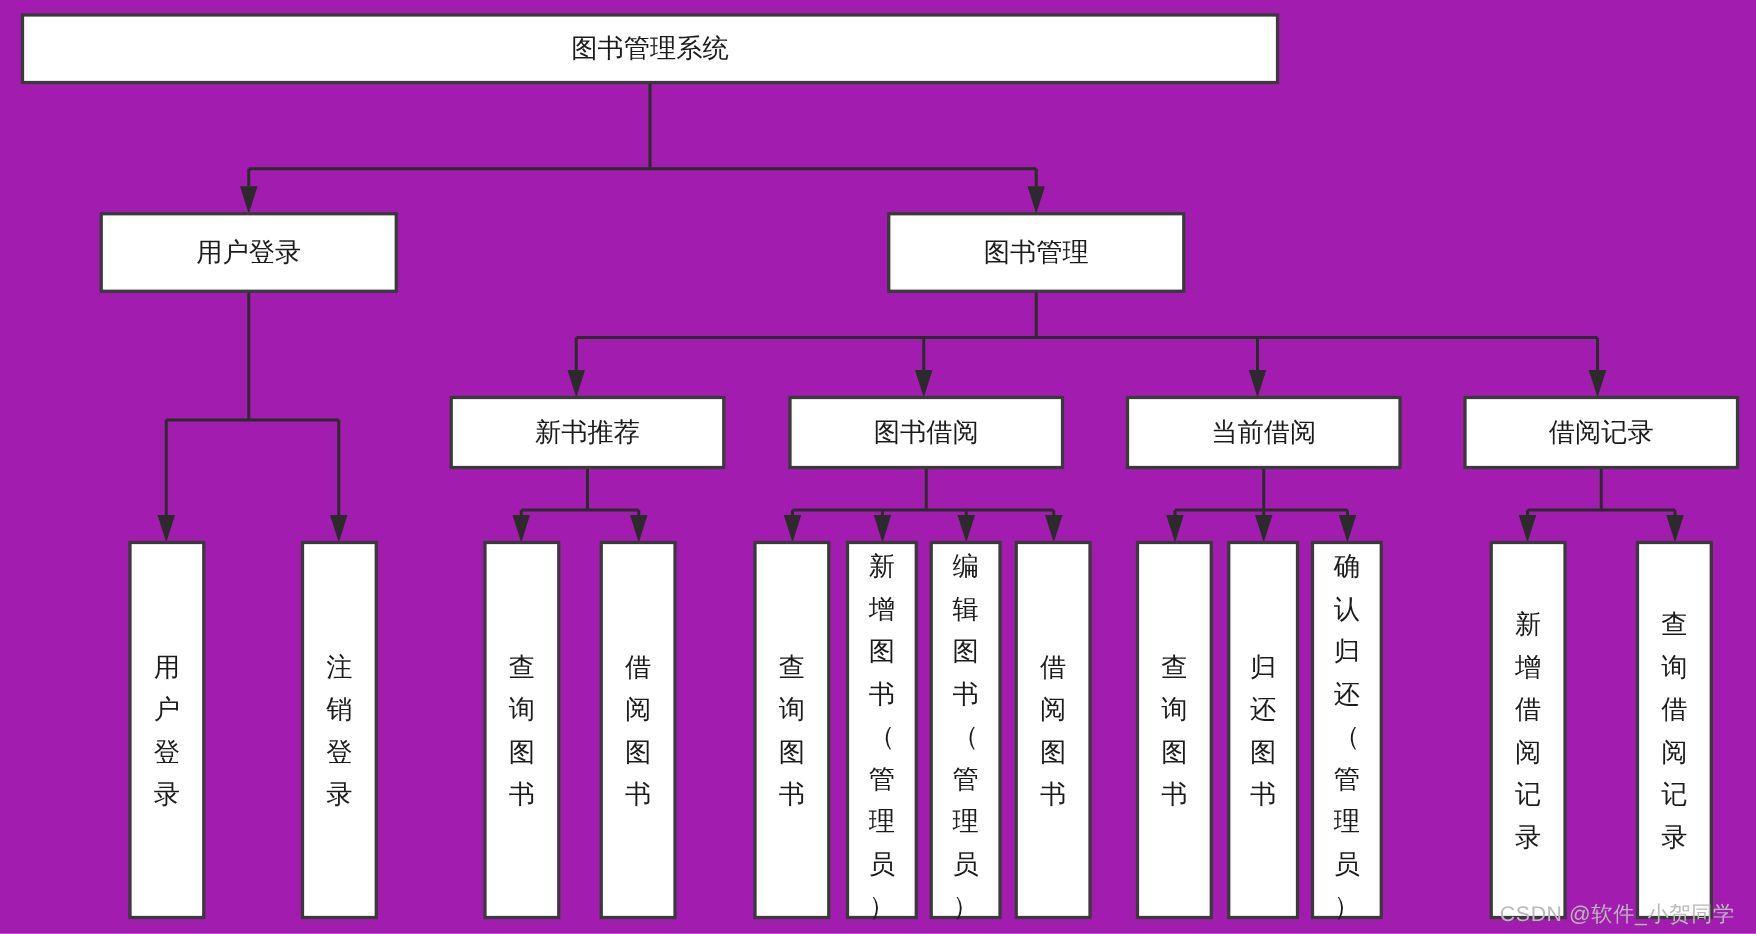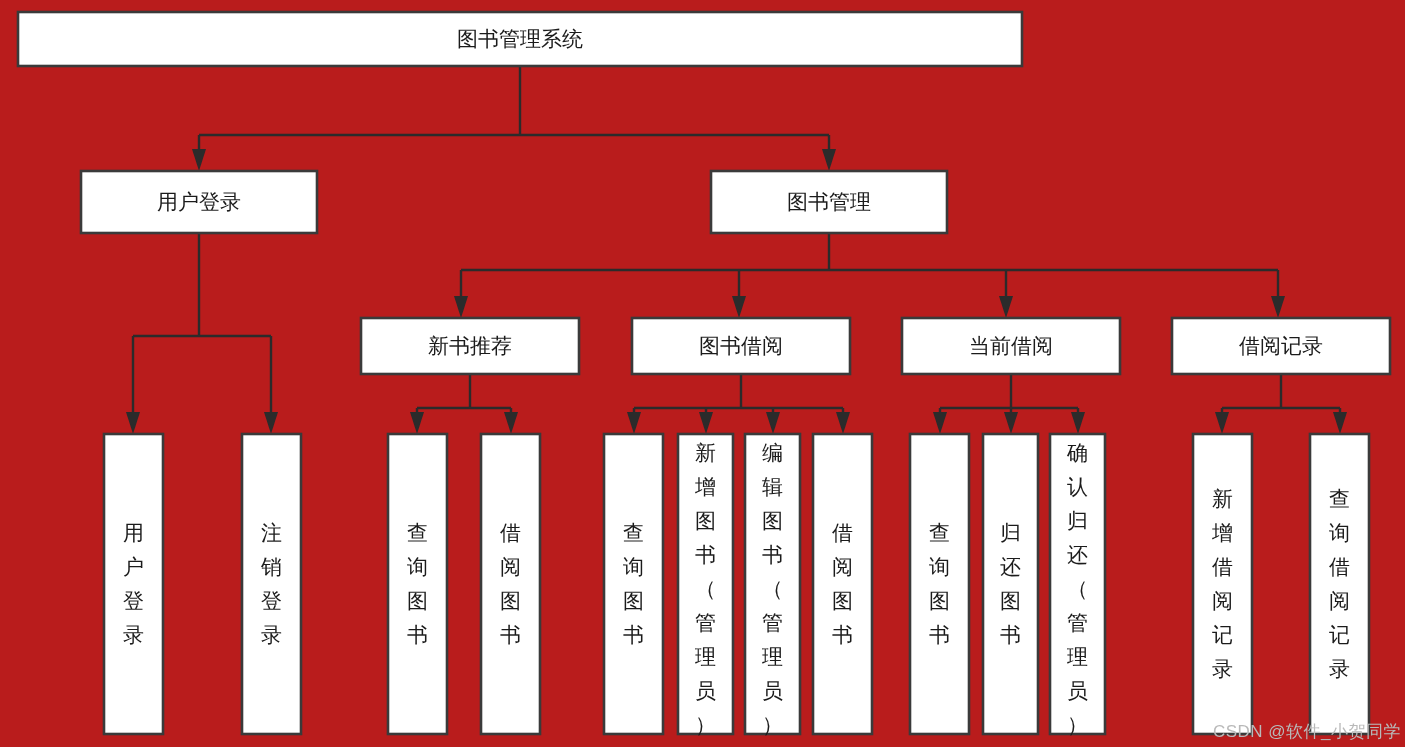--- a/index.html
+++ b/index.html
@@ -12,21 +12,21 @@
     width: 1405px;
     height: 747px;
     font-family: "Liberation Sans", "DejaVu Sans", sans-serif;
     overflow: hidden;
     position: relative;
   }
   #diagram-root {
     position: relative;
     width: 1405px;
     height: 747px;
-    background: #b91c1c;
+    background: #a21caf;
   }
   svg.tree-canvas {
     position: absolute;
     left: 0;
     top: 0;
     width: 1405px;
     height: 747px;
     display: block;
   }
   .node-box {
@@ -54,21 +54,21 @@
     stroke-width: 2.4;
     fill: none;
     stroke-linecap: butt;
   }
   .arrow-head {
     fill: #2b2b2b;
     stroke: none;
   }
   .watermark {
     position: absolute;
-    right: 4px;
+    right: 17px;
     bottom: 4px;
     font-family: "Liberation Sans", "DejaVu Sans", sans-serif;
     font-size: 17px;
     color: #b9b9b9;
     white-space: nowrap;
     user-select: none;
     letter-spacing: 0.5px;
   }
 </style>
 </head>

